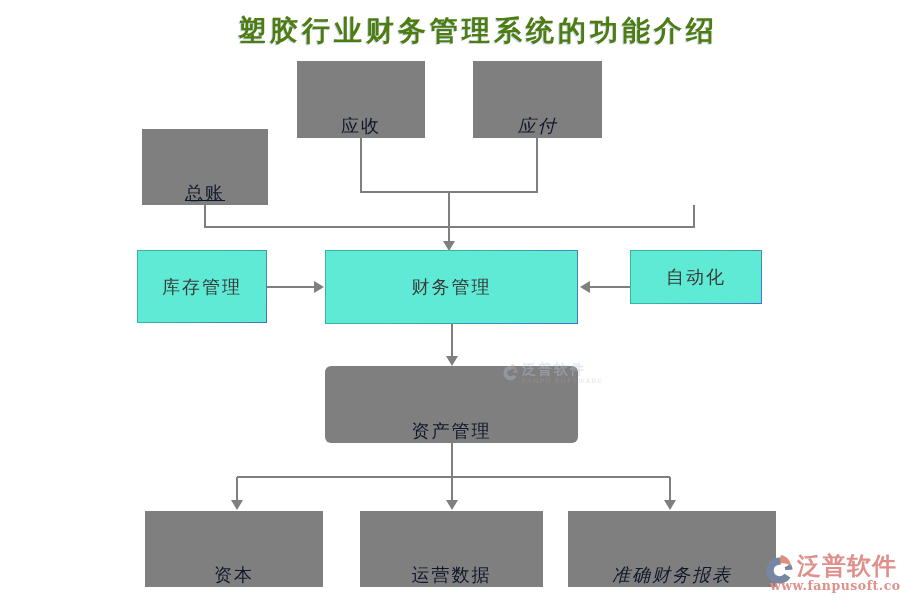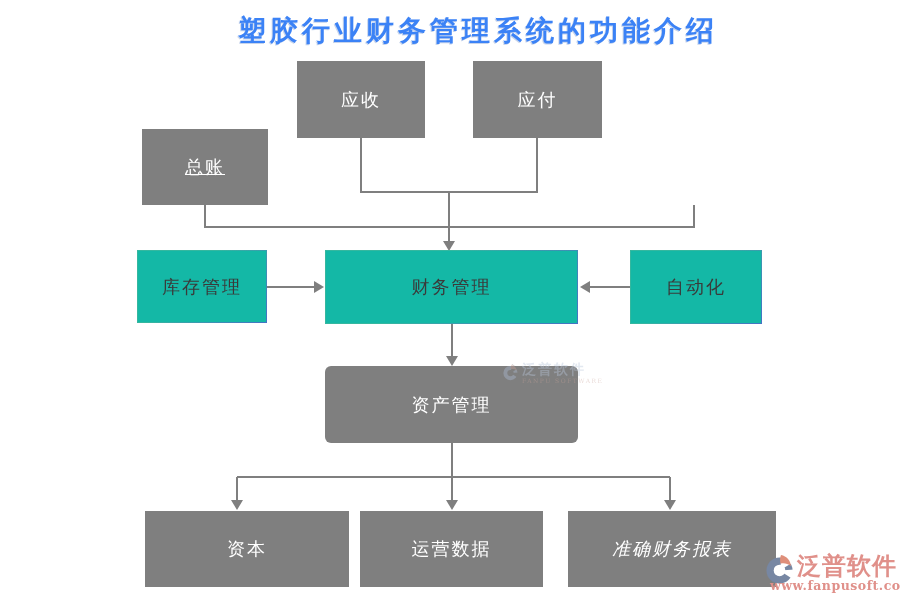--- a/index.html
+++ b/index.html
@@ -12,59 +12,60 @@
     font-family: "DejaVu Serif", "Liberation Serif", serif;
   }
   .title {
     position: absolute;
     left: 238px;
     top: 12px;
     width: 490px;
     font-size: 28px;
     font-weight: bold;
     letter-spacing: 4px;
-    color: #3b82f6;
+    color: #4d7c0f;
     text-shadow: -1px 1px 0 rgba(130,160,210,0.45);
     white-space: nowrap;
   }
   .connectors {
     position: absolute;
     left: 0; top: 0;
   }
   .node {
     position: absolute;
     display: flex;
     align-items: center;
     justify-content: center;
     font-size: 18px;
     letter-spacing: 2px;
     box-sizing: border-box;
     white-space: nowrap;
   }
   .node.gray {
     background: #7f7f7f;
-    color: #ffffff;
+    color: #0f172a;
+    align-items: flex-end;
   }
   .node.outlined {
-    background: #14b8a6;
+    background: #5eead4;
     color: #3a3a3a;
     border: 1.5px solid;
     border-image: linear-gradient(135deg, #35b79f 0%, #35b79f 40%, #4472c4 100%) 1;
     text-align: right;
   }
   
   .n-receivables { left: 297px; top: 61px;  width: 128px; height: 77px; }
-  .n-payables    { left: 473px; top: 61px;  width: 129px; height: 77px; }
+  .n-payables    { left: 473px; top: 61px;  width: 129px; height: 77px; font-style: italic; }
   .n-ledger      { left: 142px; top: 129px; width: 126px; height: 76px; text-decoration: underline; }
   .n-cash        { left: 631px; top: 129px; width: 126px; height: 76px; }
   .n-inventory   { left: 137px; top: 250px; width: 130px; height: 73px; }
   .n-finance     { left: 325px; top: 250px; width: 253px; height: 74px; }
-  .n-automation  { left: 630px; top: 250px; width: 132px; height: 74px; }
+  .n-automation  { left: 630px; top: 250px; width: 132px; height: 54px; }
   .n-asset       { left: 325px; top: 366px; width: 253px; height: 77px; border-radius: 6px; }
-  .n-capital     { left: 145px; top: 511px; width: 204px; height: 76px; font-family: Liberation Mono, monospace; }
+  .n-capital     { left: 145px; top: 511px; width: 178px; height: 76px; font-family: Liberation Mono, monospace; }
   .n-opsdata     { left: 360px; top: 511px; width: 183px; height: 76px; }
   .n-reports     { left: 568px; top: 511px; width: 208px; height: 76px; font-style: italic; }
 
   .watermark-center {
     position: absolute;
     left: 503px;
     top: 362px;
     display: flex;
     align-items: flex-start;
     gap: 3px;

